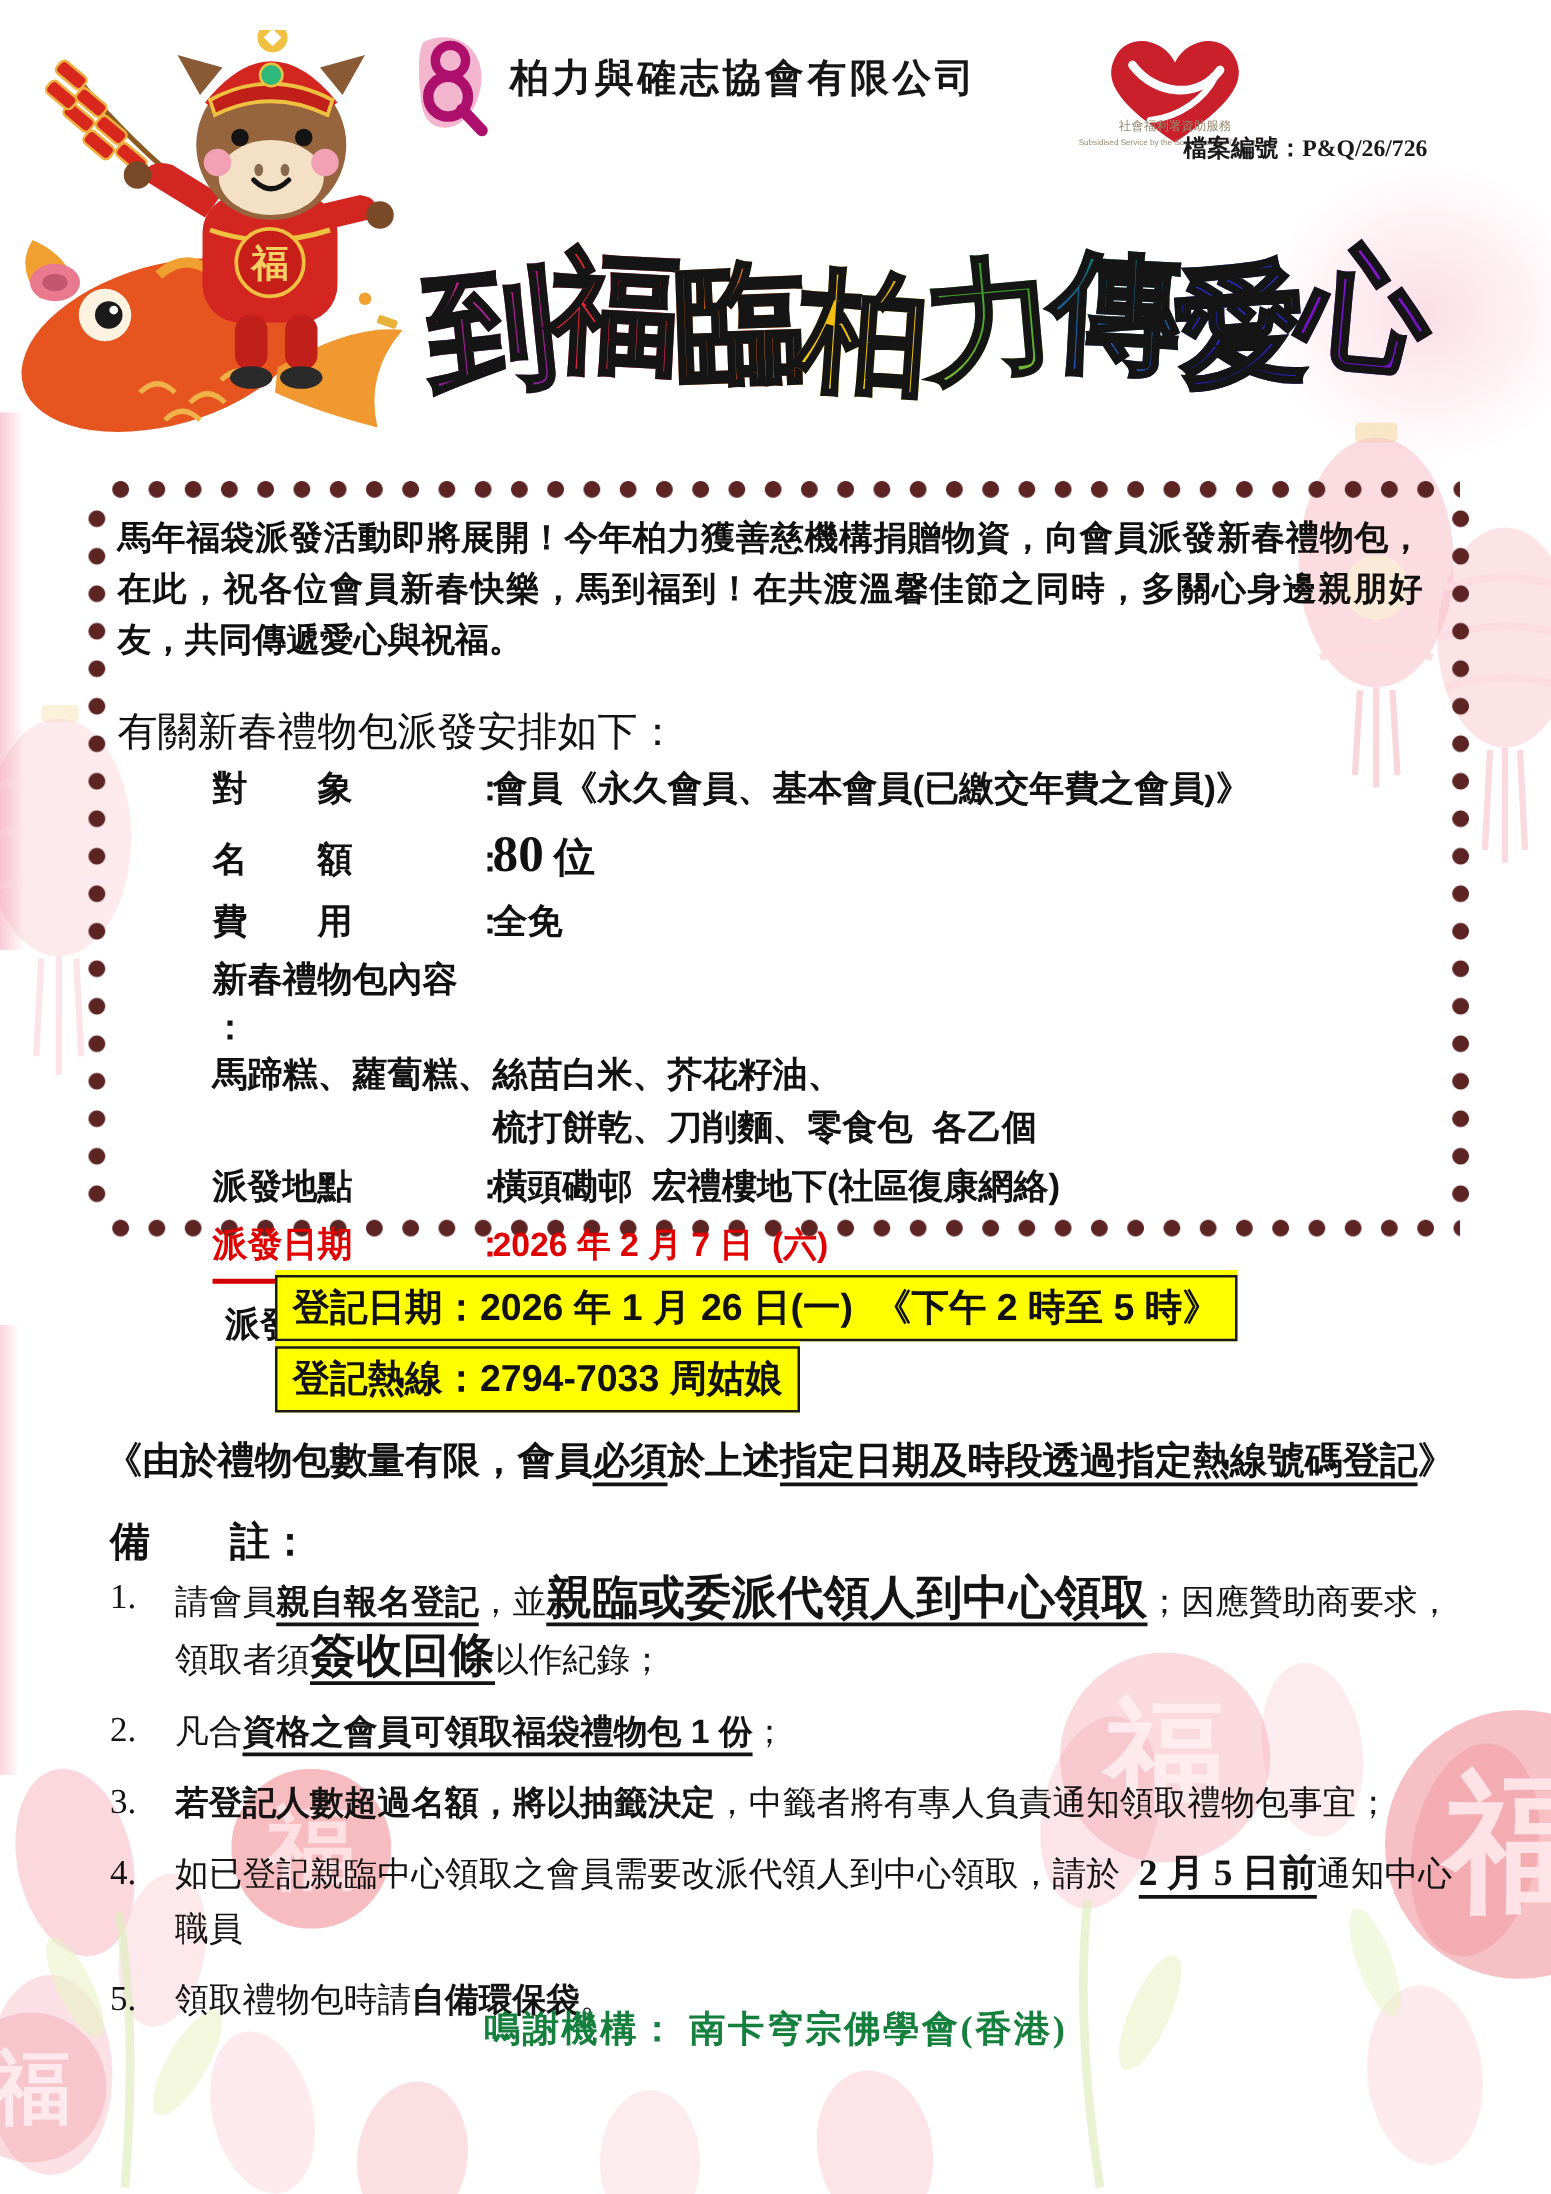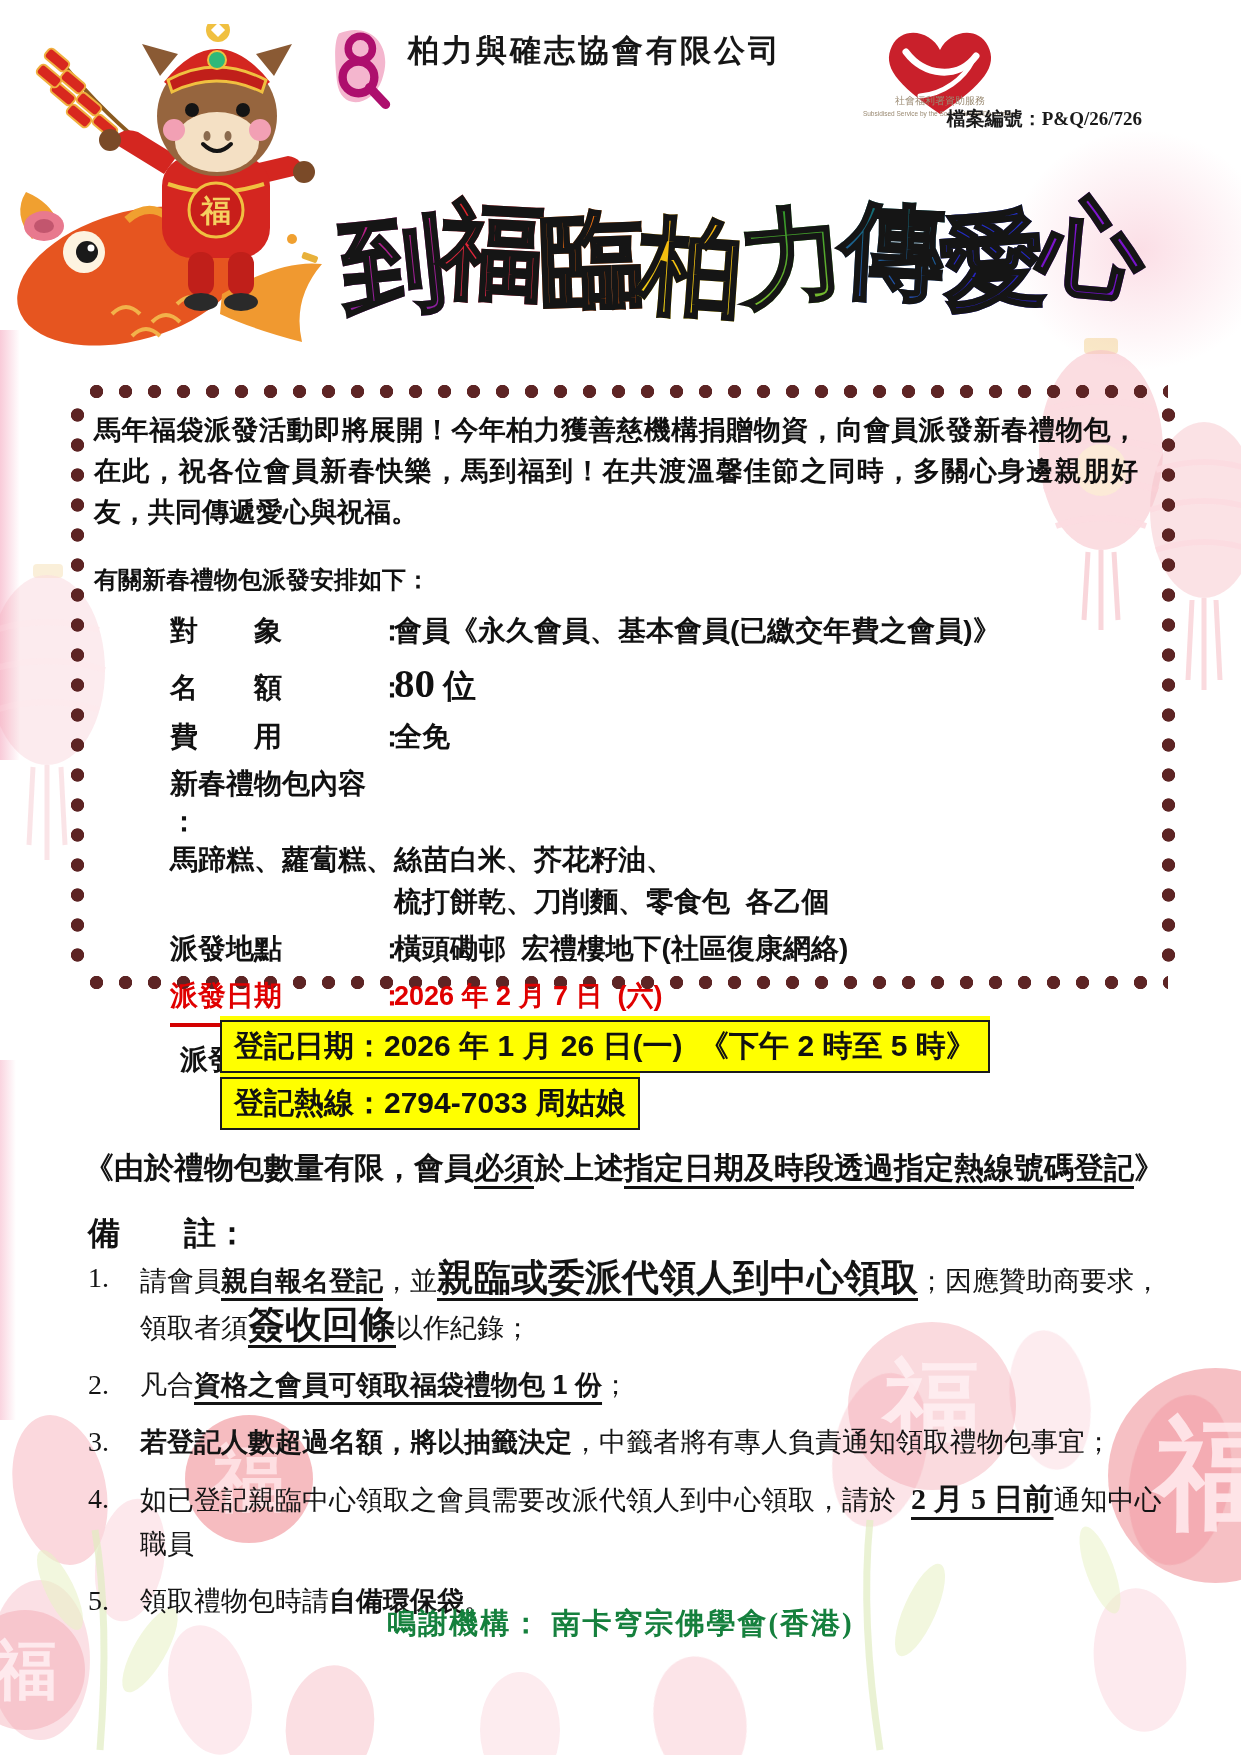--- a/index.html
+++ b/index.html
@@ -26,21 +26,21 @@
   .fu-c2 { left:848px; top:1322px; width:168px; height:168px; background:rgba(242,150,160,.35);
     color:rgba(255,240,242,.85); font-size:96px; }
   .fu-c3 { left:1108px; top:1368px; width:215px; height:215px; background:rgba(236,115,125,.45);
     color:rgba(255,232,235,.9); font-size:120px; }
   .fu-c4 { left:-35px; top:1610px; width:120px; height:120px; background:rgba(242,150,160,.35);
     color:rgba(255,240,242,.85); font-size:64px; }
   svg.decor { position:absolute; }
 
   
   .pq-logo { left:326px; top:26px; width:78px; height:84px; }
-  .org-name { position:absolute; left:408px; top:30px;
+  .org-name { position:absolute; left:408px; top:42px;
     font-family:"Liberation Serif", serif; font-weight:bold; font-size:31px; letter-spacing:3px; color:#161616; }
   .heart-logo { left:862px; top:20px; width:156px; height:104px; }
   .file-number { position:absolute; left:872px; top:106px; width:270px;
     font-family:"Liberation Serif", serif; font-size:19px; font-weight:bold; color:#1a1a1a; text-align:right; }
 
   .mascot { left:-8px; top:24px; width:345px; height:335px; }
 
   
   .rainbow { position:absolute; left:340px; top:176px; width:710px; display:flex; align-items:flex-start; }
   .rainbow span {
@@ -64,21 +64,21 @@
     background-size:29px 15px; background-repeat:repeat-x; }
   .dots-v { width:15px; background-image:radial-gradient(circle at 50% 50%, #5d2424 6.3px, rgba(93,36,36,0) 7px);
     background-size:15px 30px; background-repeat:repeat-y; }
   .dots-top { left:20px; right:14px; top:12px; }
   .dots-bottom { left:20px; right:14px; bottom:4px; }
   .dots-left { left:8px; top:28px; bottom:18px; }
   .dots-right { right:6px; top:28px; bottom:18px; }
 
   .box-intro { position:absolute; left:32px; top:38px; width:1044px;
     font-size:27px; font-weight:bold; line-height:41px; text-align:justify; color:#101010; }
-  .box-heading { position:absolute; left:32px; top:192px; font-size:24px; font-weight:bold; }
+  .box-heading { position:absolute; left:32px; top:192px; font-size:32px; font-weight:normal; }
   .box-table { position:absolute; left:108px; top:240px; width:990px; font-size:28px; font-weight:bold; }
   .row { display:flex; align-items:baseline; margin-bottom:9px; }
   .row .lbl { flex:none; width:208px; white-space:pre-wrap; }
   .row .col { flex:none; width:16px; }
   .row .val { white-space:pre-wrap; }
   .row-quota .num { font-family:"Liberation Serif", serif; font-size:41px; }
   .row-quota .unit { font-size:33px; margin-left:8px; }
   .row-content-wrap { margin-bottom:9px; }
   .row-content-line2 { margin-left:224px; margin-top:4px; font-weight:bold; white-space:pre-wrap; }
   .row-date { color:#e00000; border-bottom:4px solid #d40000; width:640px; padding-bottom:8px; margin-bottom:14px; }

